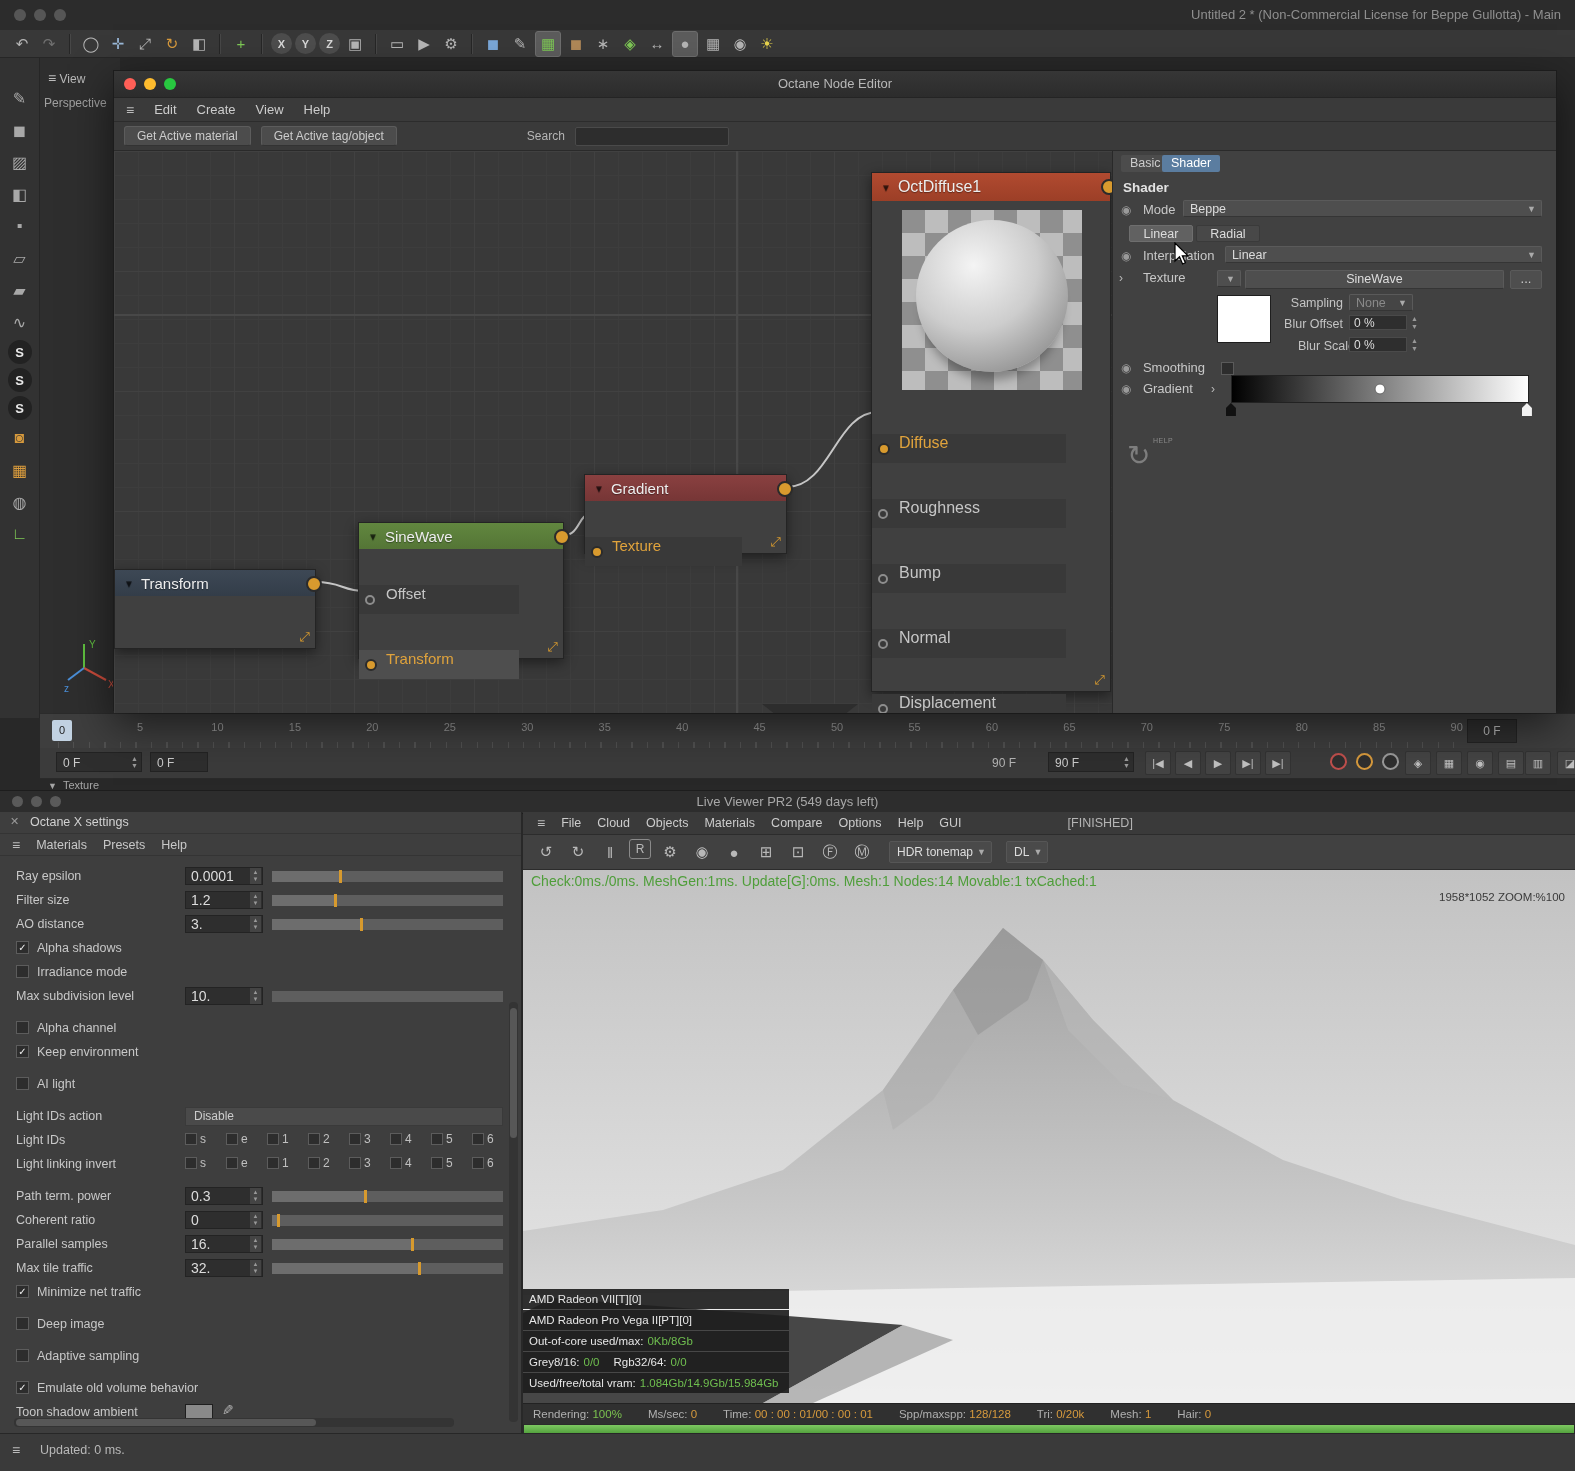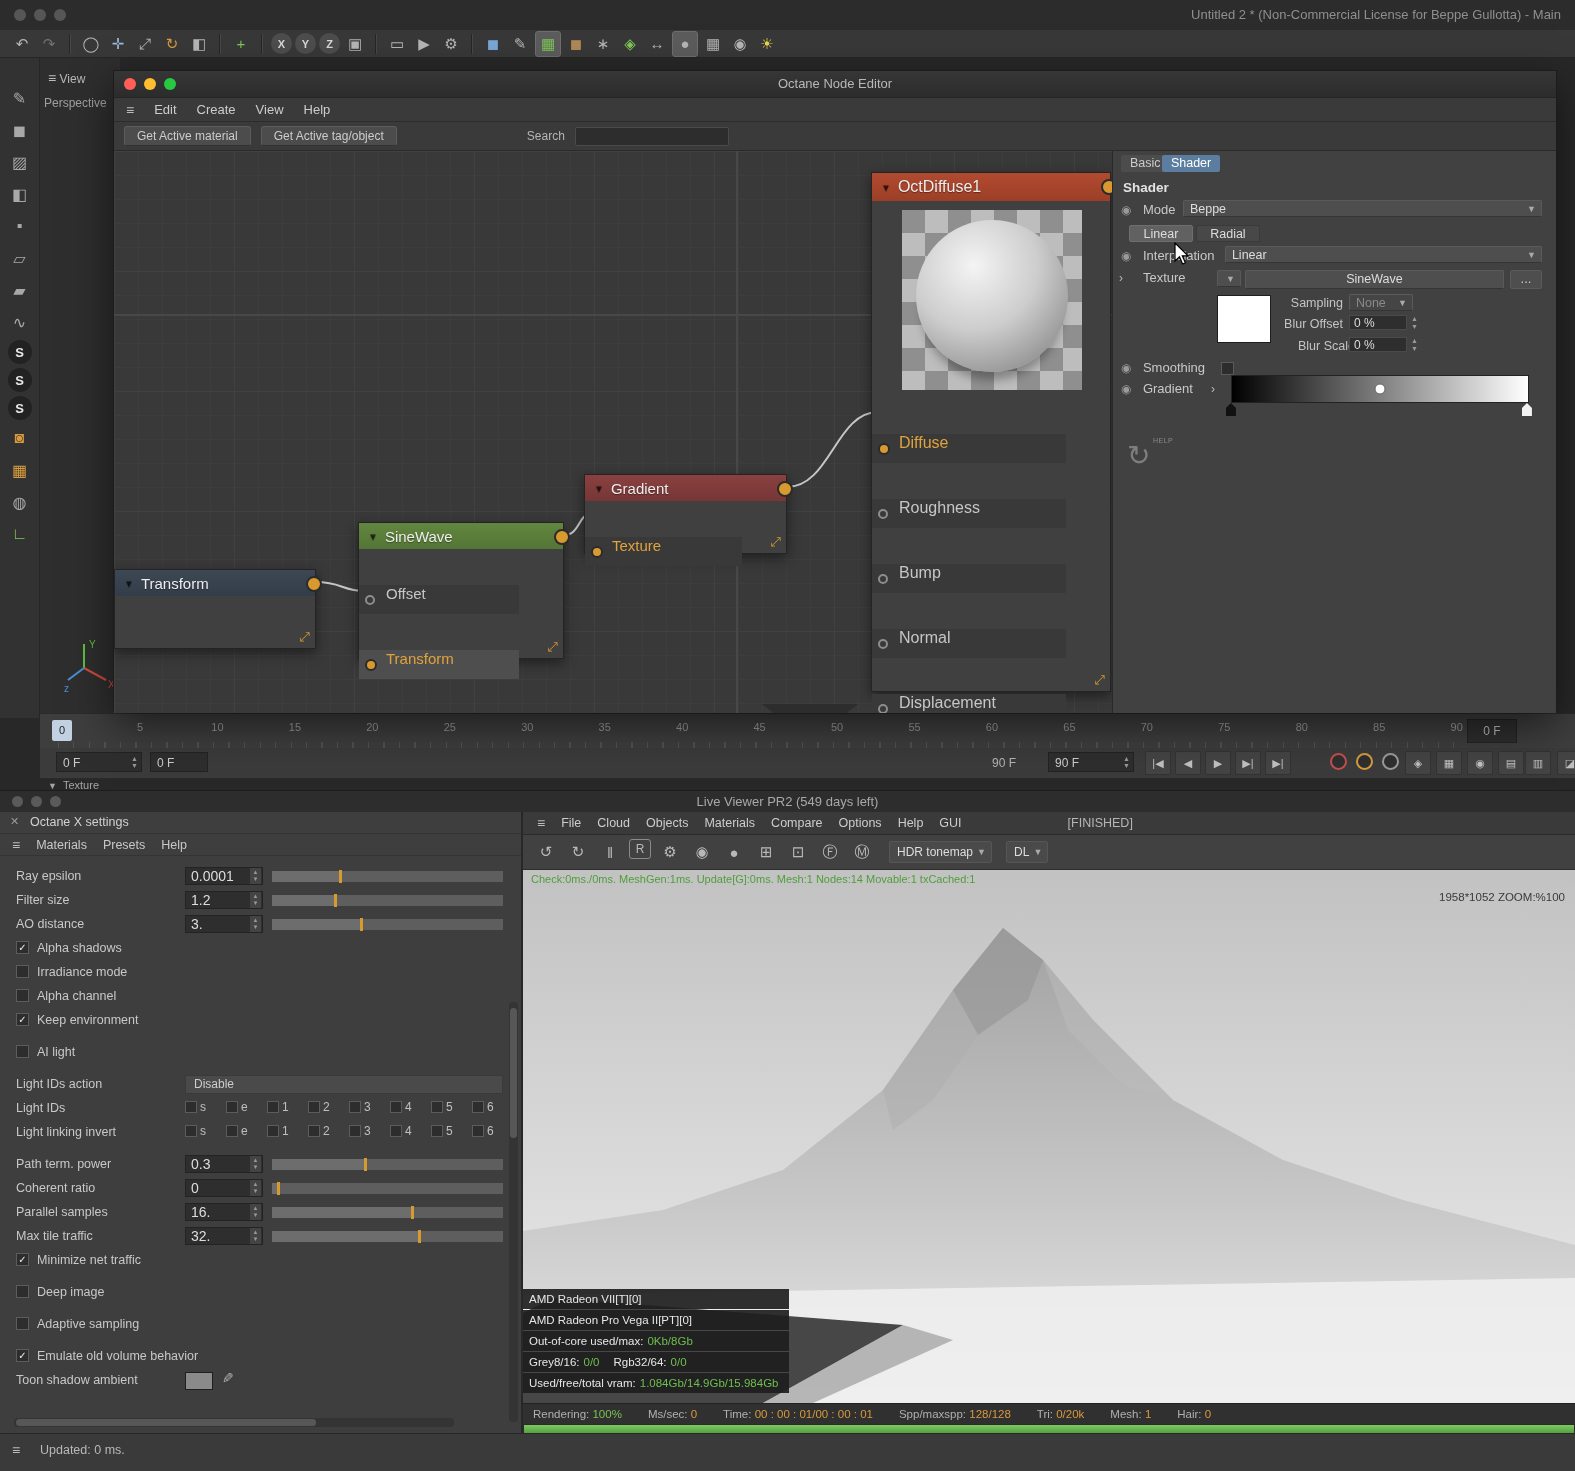--- a/index.html
+++ b/index.html
@@ -165,21 +165,21 @@
   
   #live-viewer{position:absolute;left:523px;top:812px;width:1052px;height:621px;background:#3a3a3a;box-sizing:border-box;}
   #lv-menubar{height:22px;display:flex;align-items:center;gap:16px;padding-left:14px;font-size:12.5px;color:#ccc;background:#3a3a3a;}
   #lv-finished{margin-left:90px;color:#b5b5b5;}
   #lv-toolbar{height:34px;background:#414141;border-top:1px solid #2c2c2c;border-bottom:1px solid #2c2c2c;display:flex;align-items:center;gap:6px;padding-left:10px;}
   .lv-icon{width:26px;height:26px;display:inline-flex;align-items:center;justify-content:center;font-size:15px;color:#b8b8b8;}
   .lv-icon.boxed{border:1px solid #8a8a8a;border-radius:3px;width:20px;height:18px;font-size:12px;}
   .lv-dd{height:20px;line-height:20px;background:#4a4a4a;border:1px solid #565656;border-radius:2px;color:#ddd;font-size:12px;padding:0 18px 0 7px;position:relative;margin-left:8px;}
   .lv-dd .dd-arrow{position:absolute;right:5px;top:0;font-size:9px;color:#aaa;}
   #lv-render{position:relative;height:533px;overflow:hidden;background:linear-gradient(#c3c3c3,#efefef);}
-  #lv-check-line{position:absolute;left:8px;top:3px;font-size:11px;color:#4f9e3a;z-index:3;}
+  #lv-check-line{position:absolute;left:8px;top:3px;font-size:14px;color:#4f9e3a;z-index:3;}
   #lv-resolution{position:absolute;right:10px;top:21px;font-size:11.5px;color:#3a3a3a;z-index:3;}
   #terrain{position:absolute;left:0;top:0;z-index:1;}
   #gpu-rows{position:absolute;left:0;bottom:9px;z-index:3;font-size:11.5px;}
   .gpu-row{width:266px;height:20px;line-height:20px;background:rgba(30,30,30,.92);color:#e6e6e6;padding-left:6px;box-sizing:border-box;margin-bottom:1px;white-space:nowrap;}
   .gpu-label{color:#e6e6e6;}
   .gpu-label.l2{margin-left:14px;}
   .gpu-val{color:#6fbf4f;margin-left:4px;}
   #lv-status{height:20px;background:#303030;border-top:1px solid #222;display:flex;align-items:center;gap:26px;padding-left:10px;font-size:11.5px;}
   .st-lab{color:#b0b0b0;}
   .st-val{color:#d79a3d;}
@@ -570,20 +570,31 @@
         </span>
       </div>
       <div class="s-row check">
         <span class="cb on">✓</span>
         <span class="s-label">Alpha shadows</span>
       </div>
       <div class="s-row check">
         <span class="cb"></span>
         <span class="s-label">Irradiance mode</span>
       </div>
+      <div class="s-row spin gap">
+        <span class="s-label">Max subdivision level</span>
+        <span class="num-box">
+          <span class="num-val">10.</span>
+          <span class="steppers">
+            <span>▲</span>
+            <span>▼</span>
+          </span>
+        </span>
+        <span class="slider"></span>
+      </div>
       <div class="s-row check">
         <span class="cb"></span>
         <span class="s-label">Alpha channel</span>
       </div>
       <div class="s-row check gap">
         <span class="cb on">✓</span>
         <span class="s-label">Keep environment</span>
       </div>
       <div class="s-row check gap">
         <span class="cb"></span>

